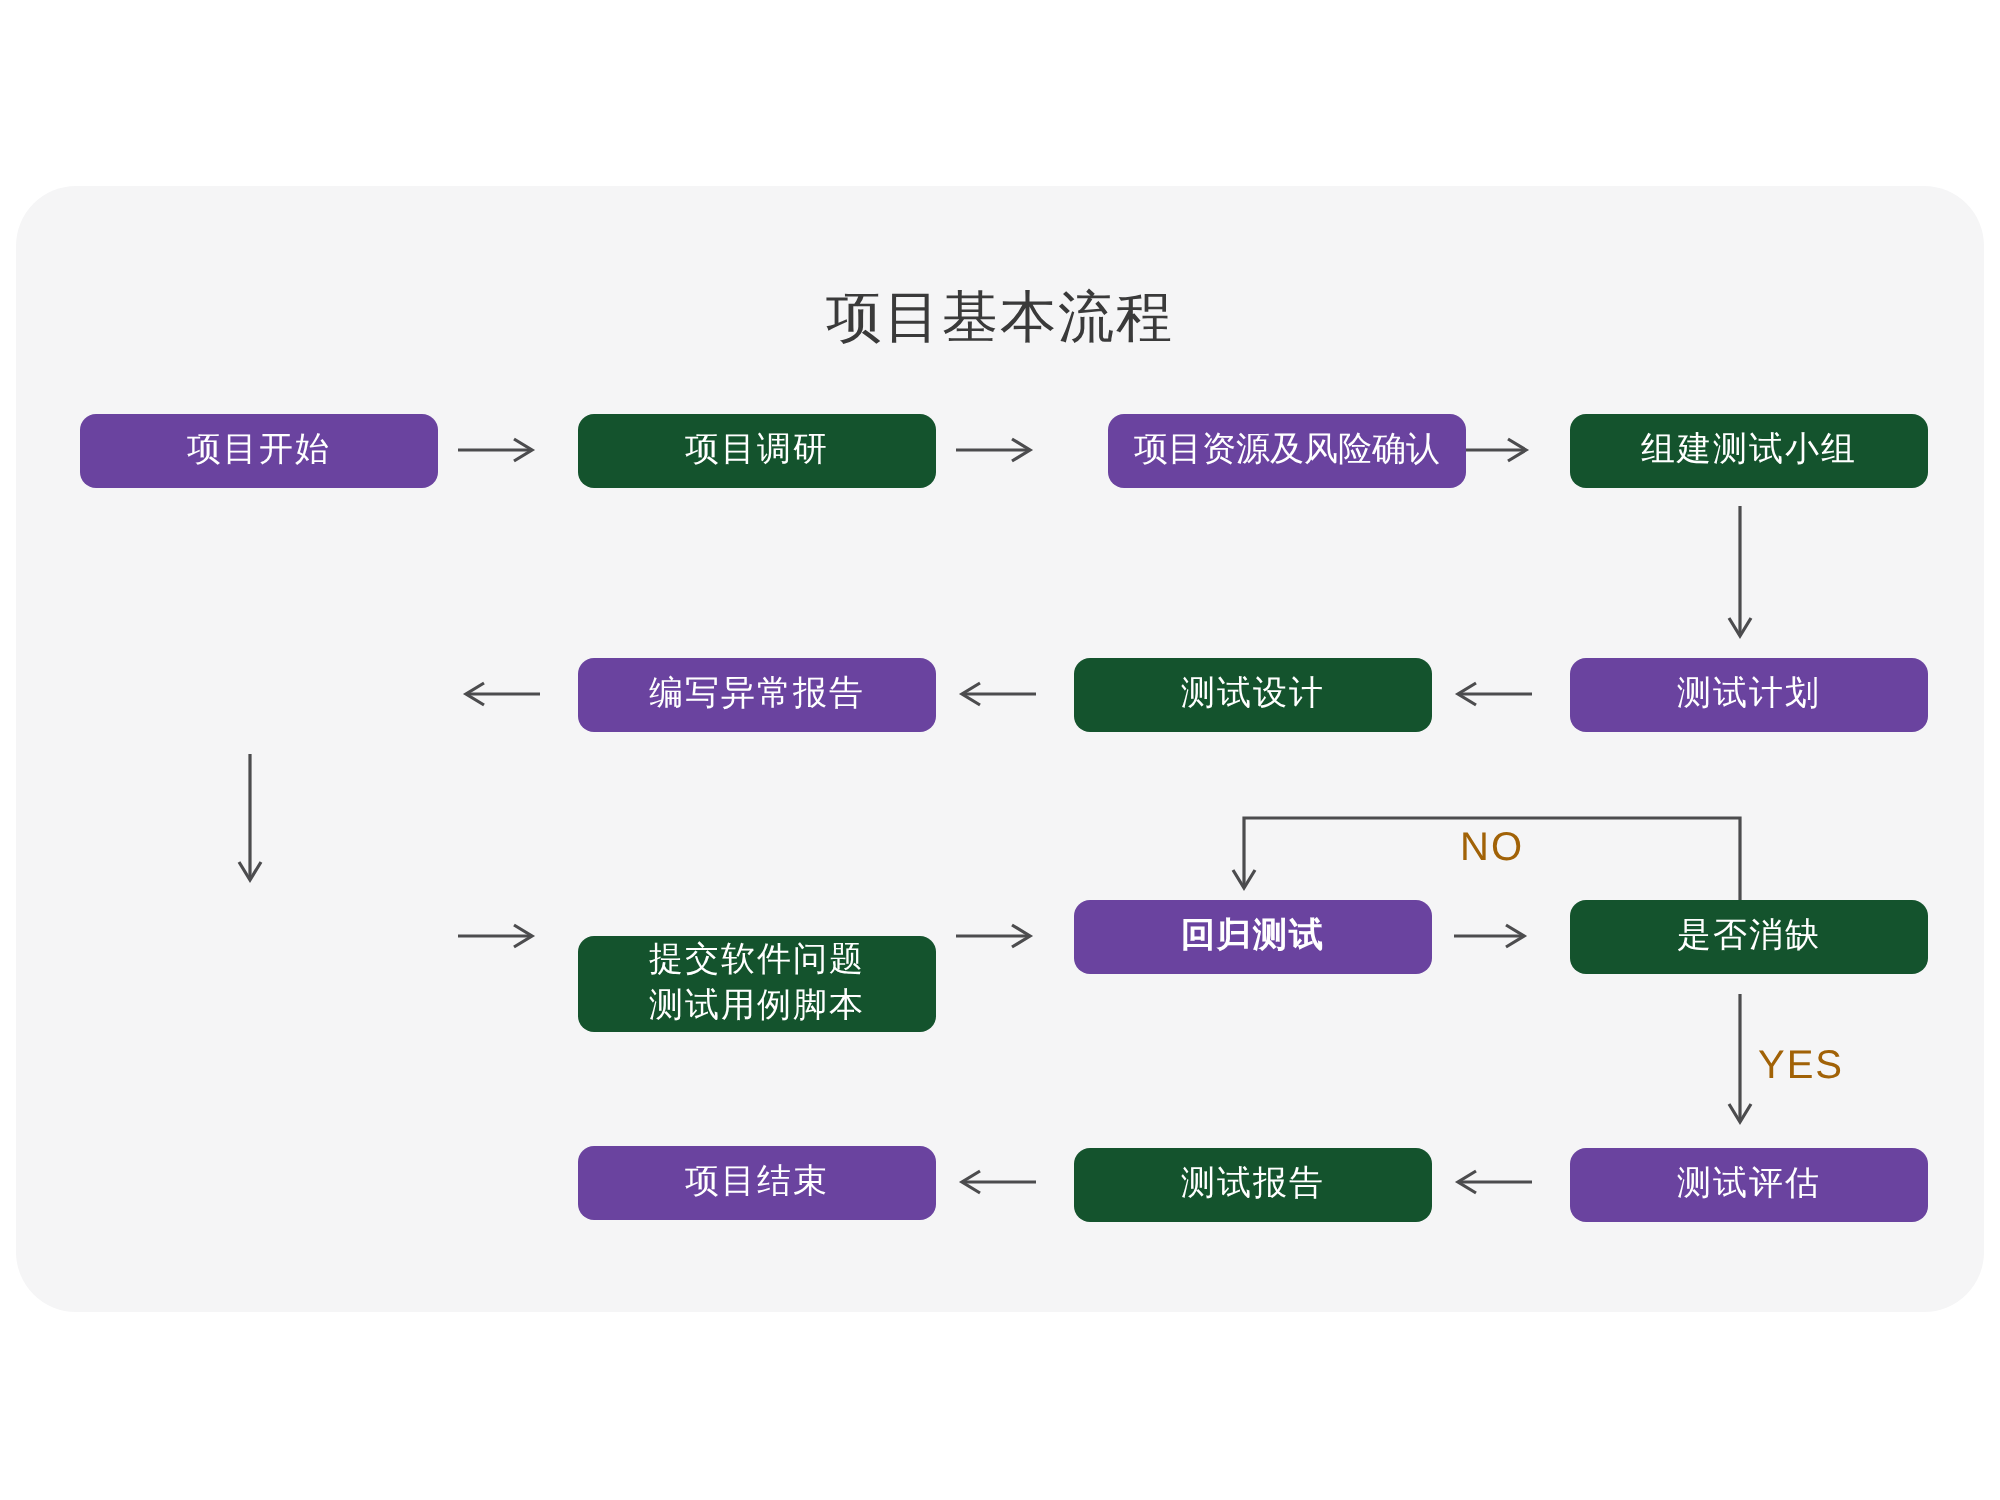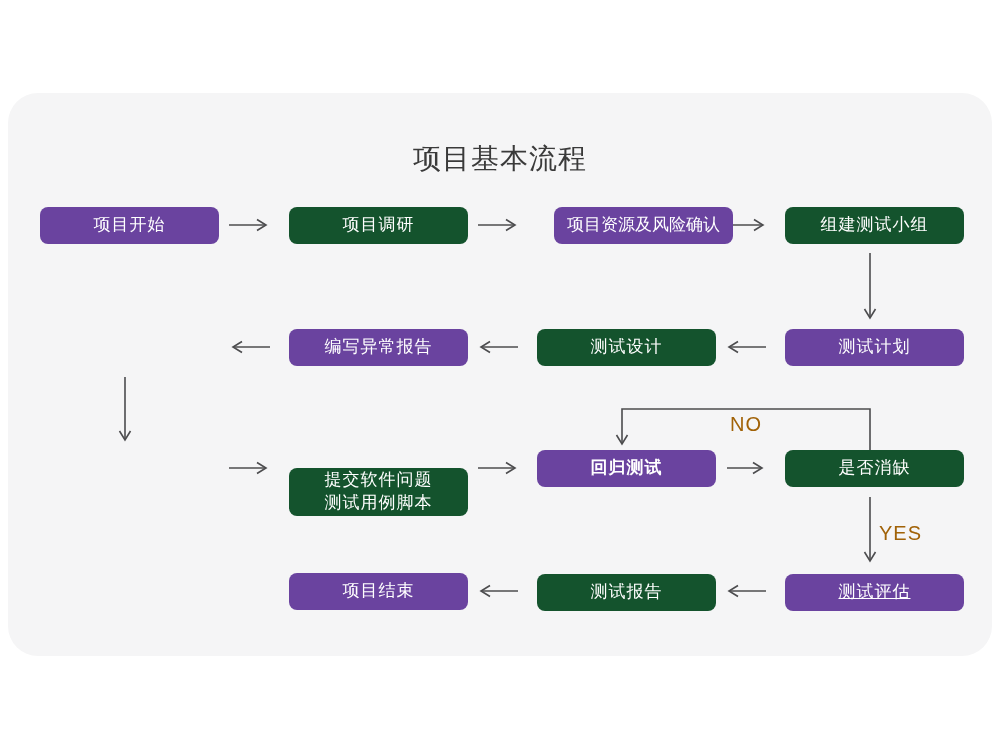--- a/index.html
+++ b/index.html
@@ -33,21 +33,21 @@
   .n6  { left: 537px; top: 329px; }
   .n7  { left: 785px; top: 329px; }
   
   .n8  { left: 40px;  top: 450px; }
   .n9  { left: 289px; top: 444px; height: 48px; margin-top: 24px; }
   .n10 { left: 537px; top: 450px; font-weight: bold; }
   .n11 { left: 785px; top: 450px; }
   
   .n12 { left: 289px; top: 573px; }
   .n13 { left: 537px; top: 574px; }
-  .n14 { left: 785px; top: 574px; text-decoration: underline; }
+  .n14 { left: 785px; top: 574px; }
 
   .arrows { position: absolute; left: 0; top: 0; width: 1000px; height: 750px; pointer-events: none; }
 
   .edge-label { position: absolute; font-size: 20px; color: #a16207; letter-spacing: 1px; }
   .edge-label.no  { left: 696px; top: 413px; width: 100px; text-align: center; }
   .edge-label.yes { left: 879px; top: 522px; }
 </style>
 </head>
 <body>
 

